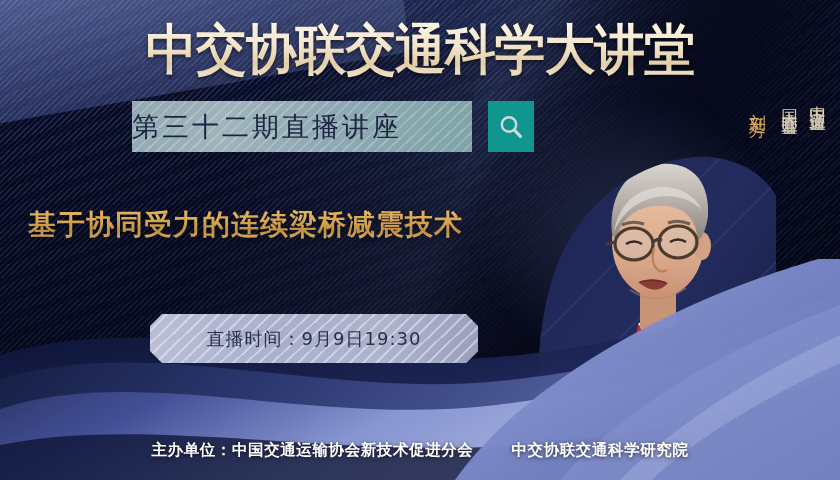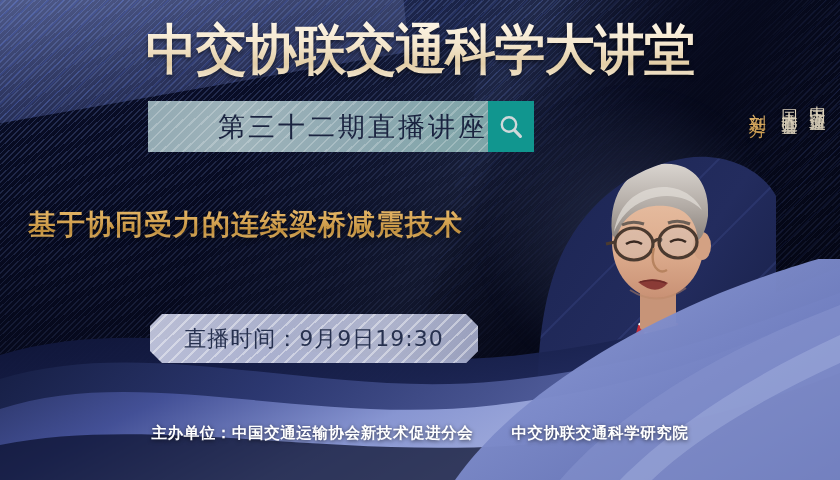--- a/index.html
+++ b/index.html
@@ -94,23 +94,23 @@
     background:linear-gradient(180deg,#fdf6e8 0%,#f4e6cd 42%,#e2cda6 72%,#f6ecd9 100%);
     -webkit-background-clip:text;background-clip:text;color:transparent;
     text-shadow:none;
     filter:drop-shadow(0 2px 2px rgba(0,0,0,.55));
     white-space:nowrap;
     font-family:"DejaVu Sans","Liberation Sans",sans-serif;
   }
 
   
   .sub-bar{
-    position:absolute;left:148px;top:101px;width:340px;height:51px;
+    position:absolute;left:132px;top:101px;width:340px;height:51px;
     background:linear-gradient(100deg,#93aab3 0%,#9fb4bb 28%,#8fa9b2 58%,#7fa5a8 100%);
-    display:flex;align-items:center;justify-content:flex-end;
+    display:flex;align-items:center;justify-content:flex-start;
     overflow:hidden;
   }
   .sub-bar::after{
     content:"";position:absolute;inset:0;
     background-image:repeating-linear-gradient(-44deg,
       rgba(255,255,255,0) 0px, rgba(255,255,255,0) 6px,
       rgba(255,255,255,.22) 6px, rgba(255,255,255,.22) 7.6px);
     pointer-events:none;
   }
   .sub-bar span{
@@ -143,21 +143,21 @@
     box-shadow:0 2px 8px rgba(0,0,0,.35);
   }
   .time-plate::after{
     content:"";position:absolute;inset:0;
     background-image:repeating-linear-gradient(-44deg,
       rgba(255,255,255,0) 0px, rgba(255,255,255,0) 7px,
       rgba(255,255,255,.40) 7px, rgba(255,255,255,.40) 9px);
     pointer-events:none;
   }
   .time-plate span{
-    position:relative;z-index:2;font-size:22px;color:#26304e;letter-spacing:1px;
+    position:relative;z-index:2;font-size:18px;color:#26304e;letter-spacing:1px;
     font-family:"DejaVu Sans","Liberation Sans",sans-serif;
   }
 
   
   .vcol{
     position:absolute;
     writing-mode:vertical-rl;text-orientation:upright;
     white-space:pre;
     font-family:"DejaVu Sans","Liberation Sans",sans-serif;
   }
@@ -169,21 +169,21 @@
     background:linear-gradient(180deg,#f3ead8 0%,#ddd2bb 50%,#c9c0ad 100%);
     -webkit-background-clip:text;background-clip:text;color:transparent;
     filter:drop-shadow(0 1px 2px rgba(0,0,0,.6));}
   .vcol-name{ right:70px; top:100px; font-size:17px; letter-spacing:4px; font-weight:400;
     background:linear-gradient(180deg,#e8c27f 0%,#d6a85e 50%,#c49548 100%);
     -webkit-background-clip:text;background-clip:text;color:transparent;
     filter:drop-shadow(0 1px 2px rgba(0,0,0,.6));}
 
   
   .footer{
-    position:absolute;left:0;right:0;bottom:36px;text-align:center;
+    position:absolute;left:0;right:0;bottom:19px;text-align:center;
     font-size:15.5px;font-weight:700;color:#ffffff;letter-spacing:.6px;
     text-shadow:0 1px 4px rgba(0,0,0,.65);
     font-family:"DejaVu Sans","Liberation Sans",sans-serif;
   }
   .footer .gap{display:inline-block;width:26px;}
 
   
   .portrait{
     position:absolute;right:64px;bottom:0;width:250px;height:388px;
     overflow:hidden;

